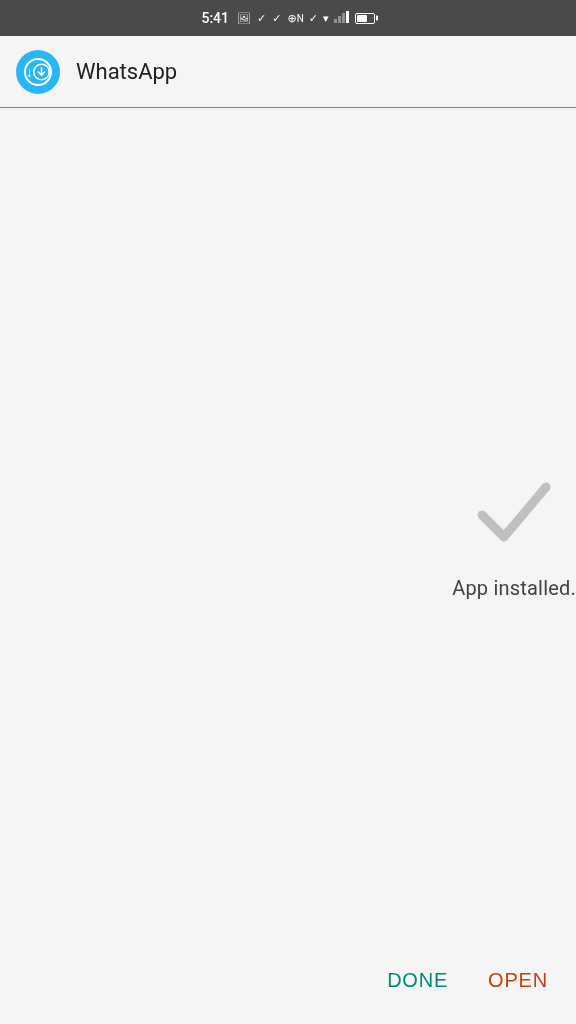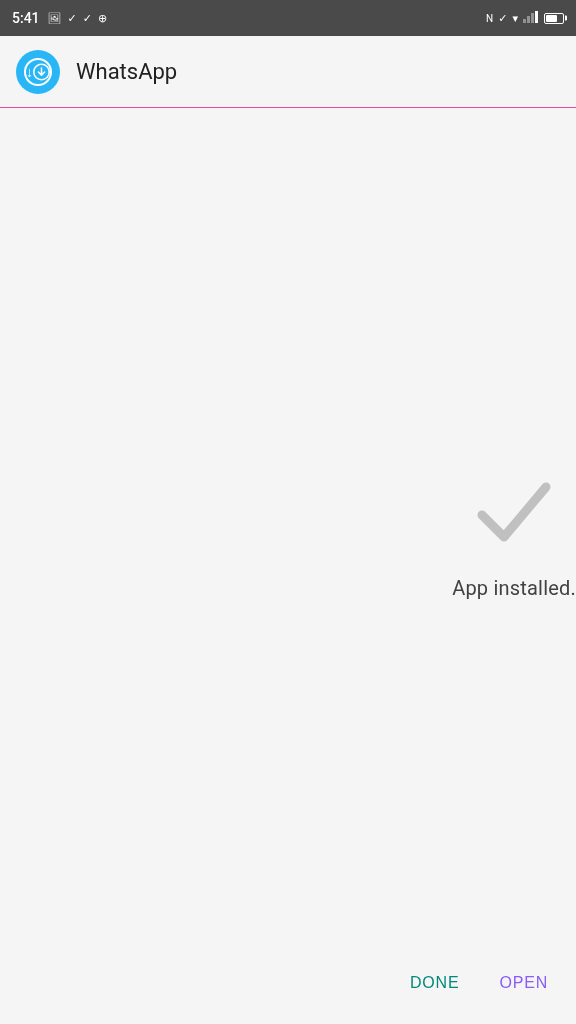--- a/index.html
+++ b/index.html
@@ -17,21 +17,21 @@
       position: relative;
     }
 
     
     .status-bar {
       width: 576px;
       height: 36px;
       background: #4a4a4a;
       display: flex;
       align-items: center;
-      justify-content: space-between;
+      justify-content: center;
       padding: 0 12px;
     }
 
     .status-bar-left {
       display: flex;
       align-items: center;
       gap: 8px;
     }
 
     .status-time {
@@ -148,33 +148,33 @@
       right: 24px;
       display: flex;
       align-items: center;
       gap: 32px;
     }
 
     .action-button {
       background: transparent;
       border: none;
       cursor: pointer;
-      font-size: 16px;
+      font-size: 20px;
       font-weight: 500;
       letter-spacing: 0.8px;
       padding: 8px 4px;
       text-transform: uppercase;
     }
 
     .done-button {
       color: #00897b;
     }
 
     .open-button {
-      color: #8b5cf6;
+      color: #c2410c;
     }
 
     
     .icon-small {
       display: inline-block;
       color: white;
       font-size: 11px;
     }
 
     .battery-icon {

